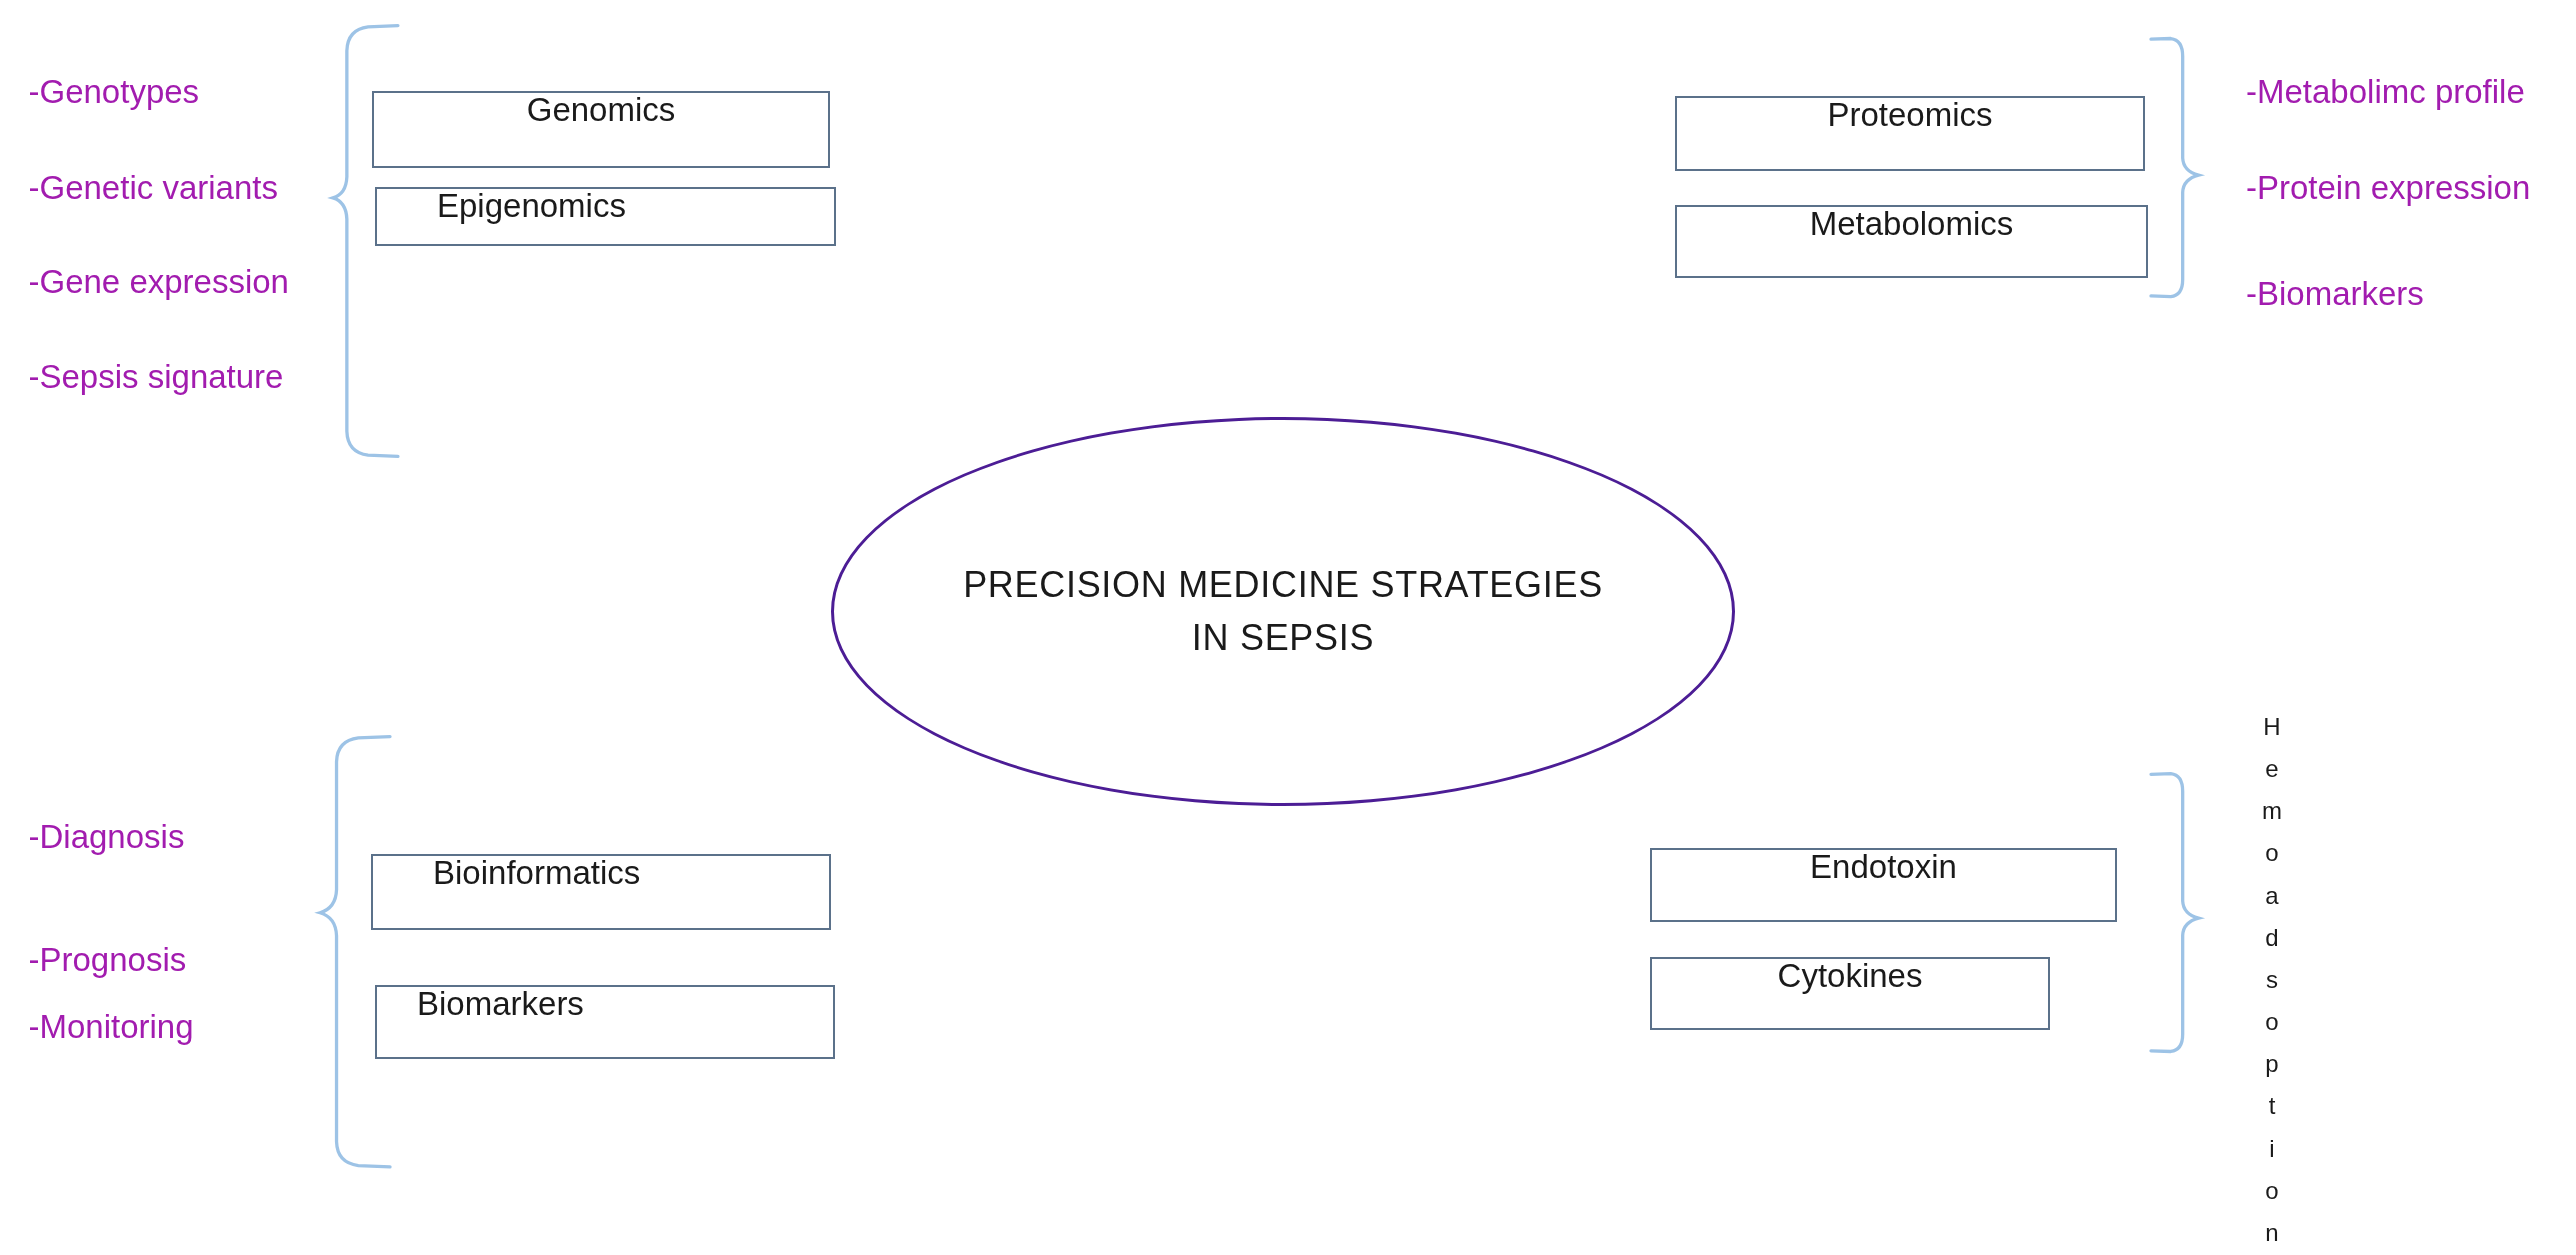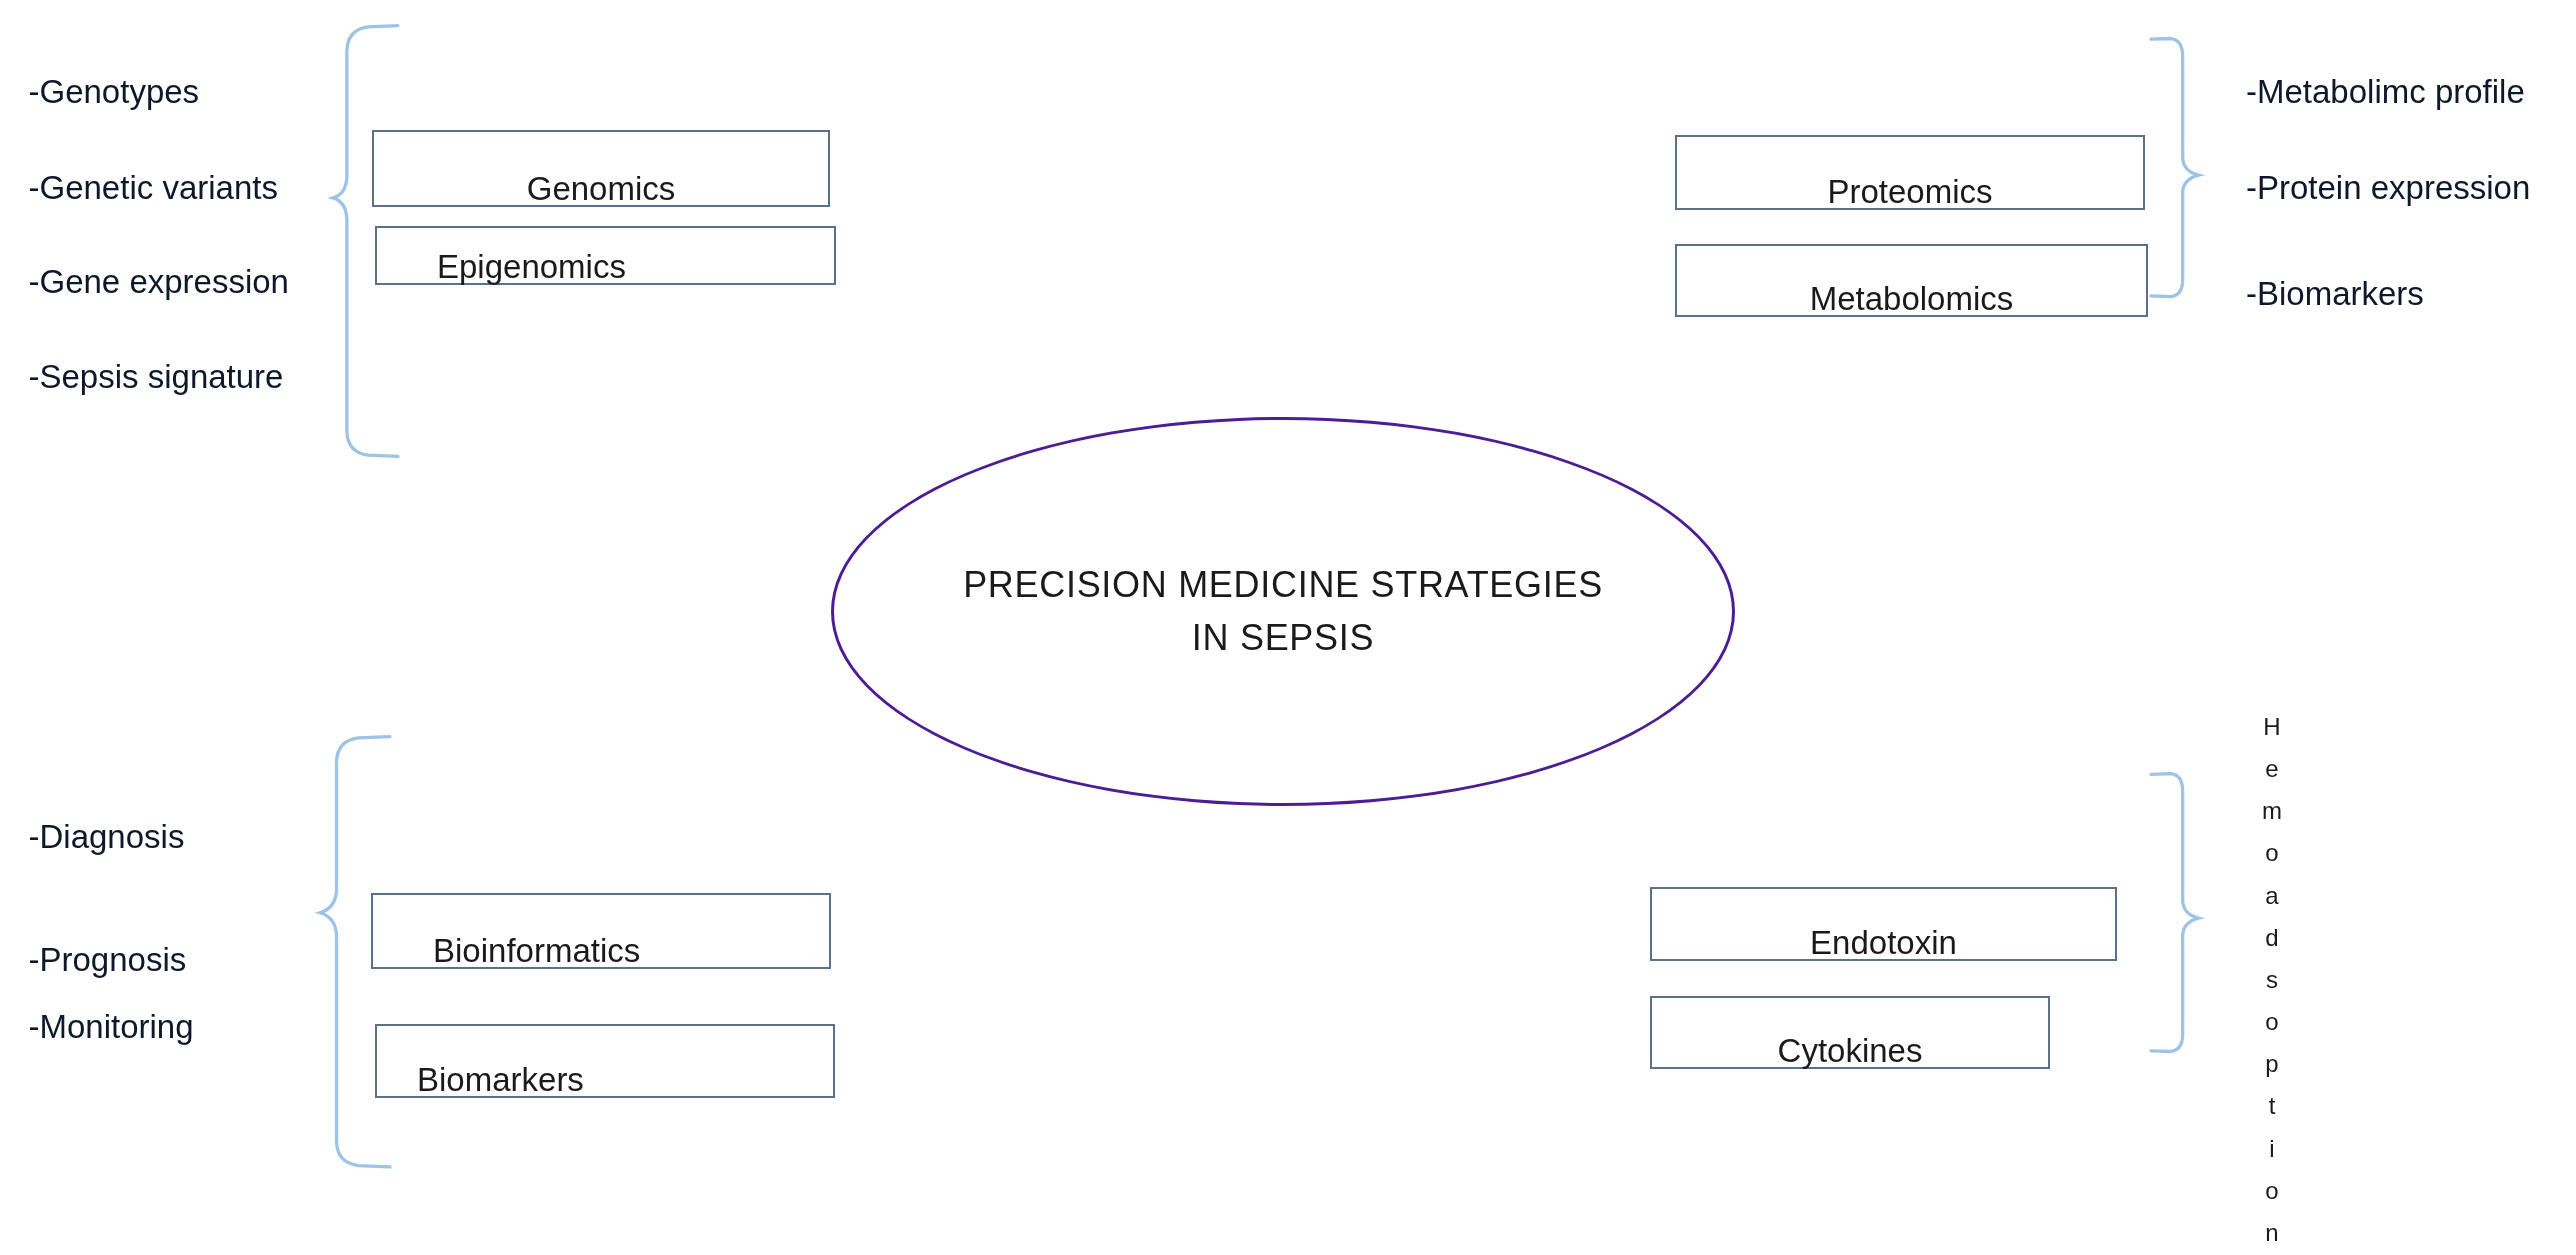--- a/index.html
+++ b/index.html
@@ -12,33 +12,32 @@
     width: 2576px;
     height: 1256px;
     background: #ffffff;
     overflow: hidden;
     font-family: "Liberation Sans", sans-serif;
   }
   .side-label {
     position: absolute;
     font-family: "Liberation Sans", sans-serif;
     font-size: 33px;
-    color: #0f172a;
+    color: #a21caf;
     white-space: nowrap;
     line-height: 1;
   }
   .node-box {
     position: absolute;
     box-sizing: border-box;
     border: 2px solid #5b718a;
     background: #ffffff;
     display: flex;
-    align-items: flex-end;
+    align-items: flex-start;
     justify-content: center;
-    margin-top: 39px;
   }
   .node-box .node-label {
     font-family: "Liberation Sans", sans-serif;
     font-size: 33px;
     color: #1a1a1a;
     white-space: nowrap;
     line-height: 1;
   }
   .node-box.align-left .node-label {
     position: absolute;

